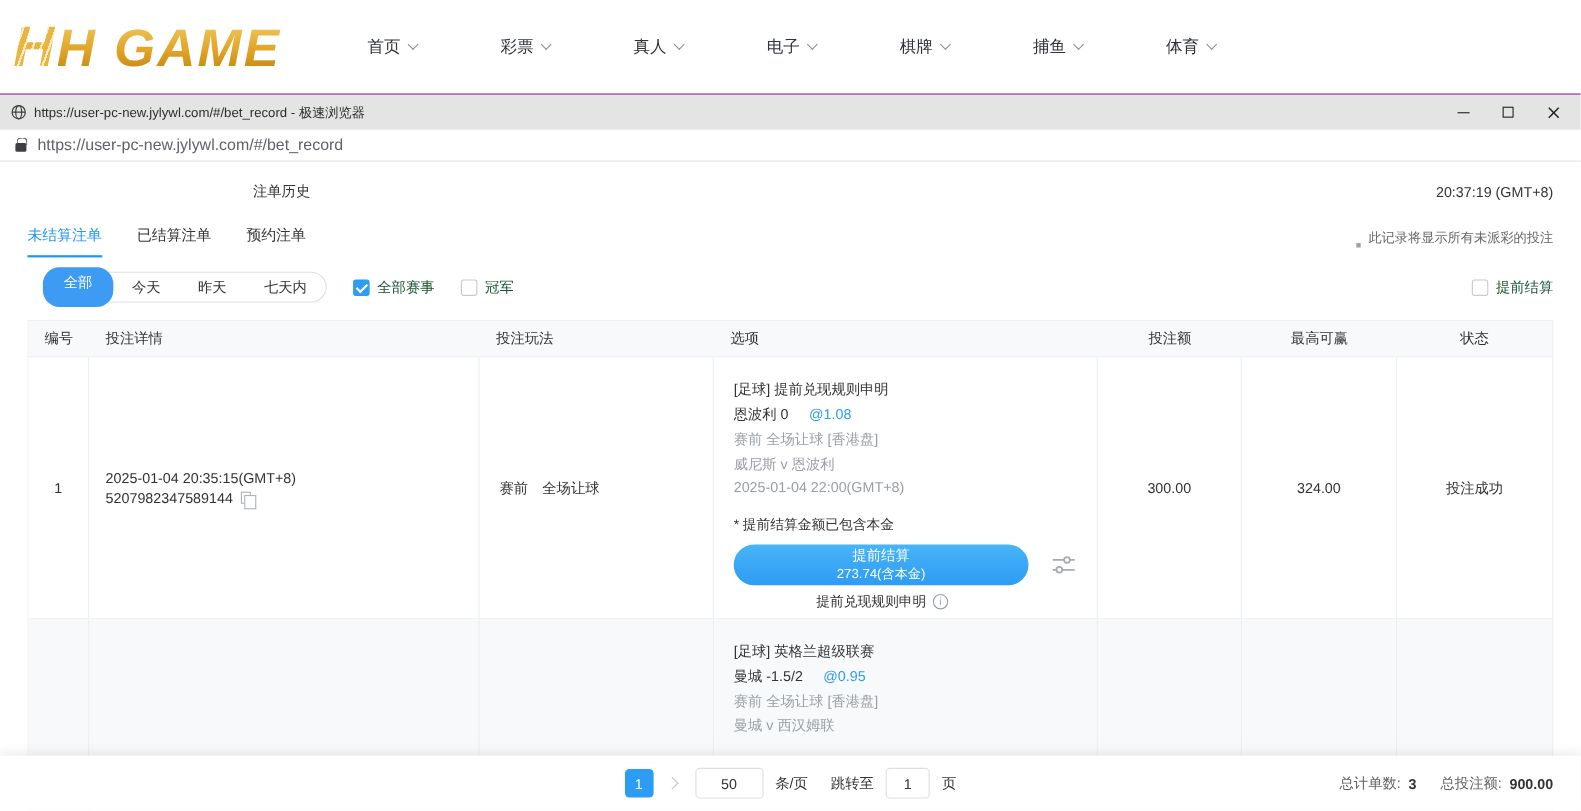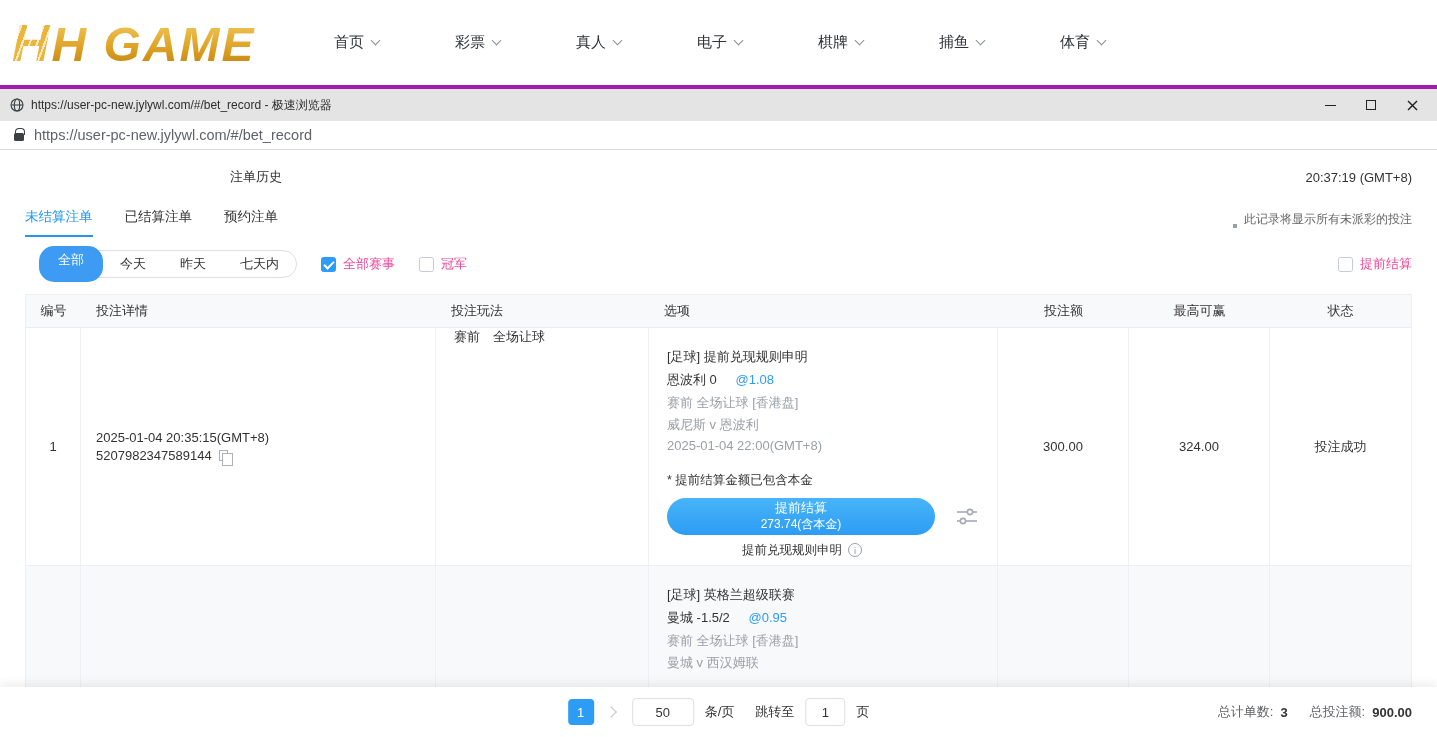--- a/index.html
+++ b/index.html
@@ -16,21 +16,21 @@
     -webkit-background-clip:text; background-clip:text; color:transparent; }
   .logo-text { font-size:48px;
     background:linear-gradient(180deg,#F2CD62 0%,#DFA225 55%,#BB7F0B 100%);
     -webkit-background-clip:text; background-clip:text; color:transparent; }
   .nav { display:flex; margin-left:52px; gap:76px; }
   .nav-item { display:flex; align-items:center; font-size:15px; color:#2f3338; cursor:pointer; }
   .caret { width:7px; height:7px; border-right:1.6px solid #8a8f99; border-bottom:1.6px solid #8a8f99;
     transform:rotate(45deg); margin-left:8px; margin-top:-5px; }
 
   
-  .titlebar { height:29px; background:#E4E4E4; border-top:4px solid #a21caf;
+  .titlebar { height:29px; background:#E4E4E4; border-top:1px solid #a21caf;
     display:flex; align-items:center; padding:16px 10px; }
   .globe { width:14px; height:14px; margin-right:7px; flex:0 0 auto; }
   .tab-title { font-size:12px; color:#2d2d2d; flex:1; white-space:nowrap; overflow:hidden; }
   .win-controls { display:flex; align-items:center; gap:27px; margin-right:8px; }
   .win-btn { width:14px; height:14px; display:flex; align-items:center; justify-content:center; cursor:pointer; }
   .min-icon { width:11px; height:0; border-bottom:1.6px solid #222; display:block; }
   .max-icon { width:10px; height:10px; border:1.4px solid #222; display:block; }
 
   .addressbar { height:29px; background:#fff; border-bottom:1px solid #dcdcdc;
     display:flex; align-items:center; padding:0 14px; cursor:text; }
@@ -50,21 +50,21 @@
   .tab.active { color:#2196F3; border-bottom-color:#2196F3; }
   .note { margin-left:auto; display:flex; align-items:flex-end; font-size:12px; color:#666; padding-bottom:6px; }
   .bullet { width:4px; height:4px; background:#9aa0a6; display:inline-block; margin-right:7px; }
 
   .filters { display:flex; align-items:center; margin:13px 25px 0; }
   .segmented { display:flex; align-items:center; border:1px solid #DCDFE6; border-radius:15px;
     height:28px; margin-left:14px; background:#fff; }
   .seg { padding:0 17px; font-size:13px; color:#333; line-height:26px; cursor:pointer; }
   .seg.active { background:#3E9BF4; color:#fff; border-radius:15px; height:36px; line-height:28px;
     margin:-1px 0 -1px -1px; padding:0 19px; }
-  .chk { display:flex; align-items:center; margin-left:24px; font-size:13px; color:#ec4899; gap:7px; cursor:pointer; }
+  .chk { display:flex; align-items:center; margin-left:24px; font-size:13px; color:#14532d; gap:7px; cursor:pointer; }
   .chk.right { margin-left:auto; }
   .box { width:15px; height:15px; border:1px solid #c6cbd2; border-radius:2.5px; background:#fff; position:relative; flex:0 0 auto; }
   .box.checked { background:#2D9CF4; border-color:#2D9CF4; }
   .box.checked::after { content:''; position:absolute; left:4.2px; top:1.4px; width:4px; height:8px;
     border-right:2px solid #fff; border-bottom:2px solid #fff; transform:rotate(45deg); }
 
   
   .table { margin:16px 25px 0; font-size:13px; border:1px solid #EDEFF2; border-bottom:none; }
   .thead, .trow { display:grid; grid-template-columns:55px 355px 213px 349px 131px 141px 1fr; }
   .thead { background:#F8F9FB; height:33px; align-items:center; border-bottom:1px solid #E9ECF0; color:#333; }
@@ -73,21 +73,21 @@
   .td { border-right:1px solid #EDEFF2; border-bottom:1px solid #EDEFF2; overflow:hidden; }
   .td:last-child { border-right:none; }
   .row1 { height:238px; background:#fff; }
   .row2 { height:178px; background:#F8F9FA; }
   .td.center { display:flex; align-items:center; justify-content:center; color:#333; }
   .td.details { display:flex; flex-direction:column; justify-content:center; padding-left:15px; gap:3px; color:#333; }
   .bet-id-row { display:flex; align-items:center; gap:7px; }
   .copy-icon { width:9px; height:11px; border:1px solid #aeb2b8; background:#fff; position:relative; display:inline-block; cursor:pointer; }
   .copy-icon::after { content:''; position:absolute; left:2px; top:2px; width:9px; height:11px;
     border:1px solid #aeb2b8; background:#fff; }
-  .td.play { display:flex; align-items:flex-start; padding-left:18px; gap:13px; color:#333; }
+  .td.play { display:flex; align-items:center; padding-left:18px; gap:13px; color:#333; }
   .td.options { padding:18px 18px 0; }
   .league { color:#333; line-height:22px; margin-bottom:1px; }
   .pick-row { line-height:22px; margin-bottom:1px; color:#333; }
   .odds { color:#2D9CF4; margin-left:15px; }
   .muted { color:#9aa0a6; line-height:21.5px; }
   .cash-note { color:#333; font-size:12.5px; margin-top:15px; }
   .cash-row { display:flex; align-items:center; margin-top:9px; }
   .cashout-btn { width:270px; height:37px; border:none; border-radius:19px; cursor:pointer;
     background:linear-gradient(180deg,#48B4F8,#2D9CF4); color:#fff;
     display:flex; flex-direction:column; align-items:center; justify-content:center; line-height:1.3;

